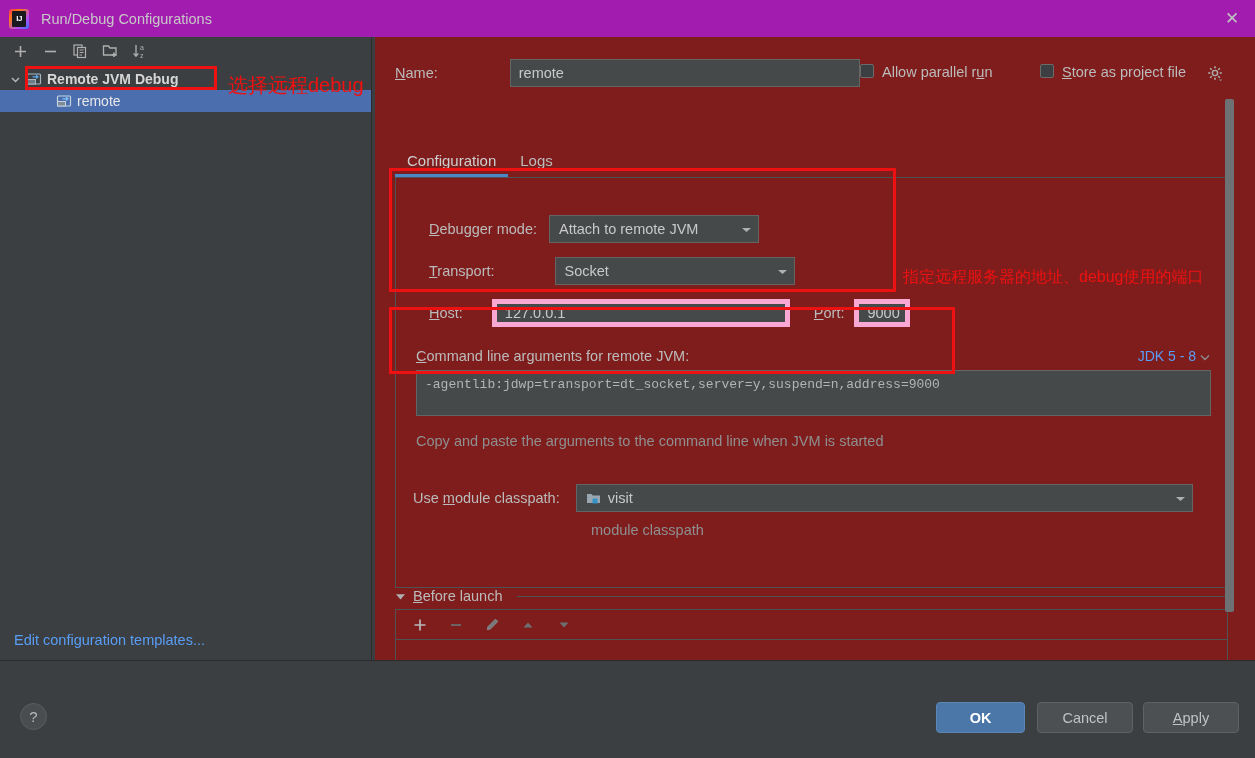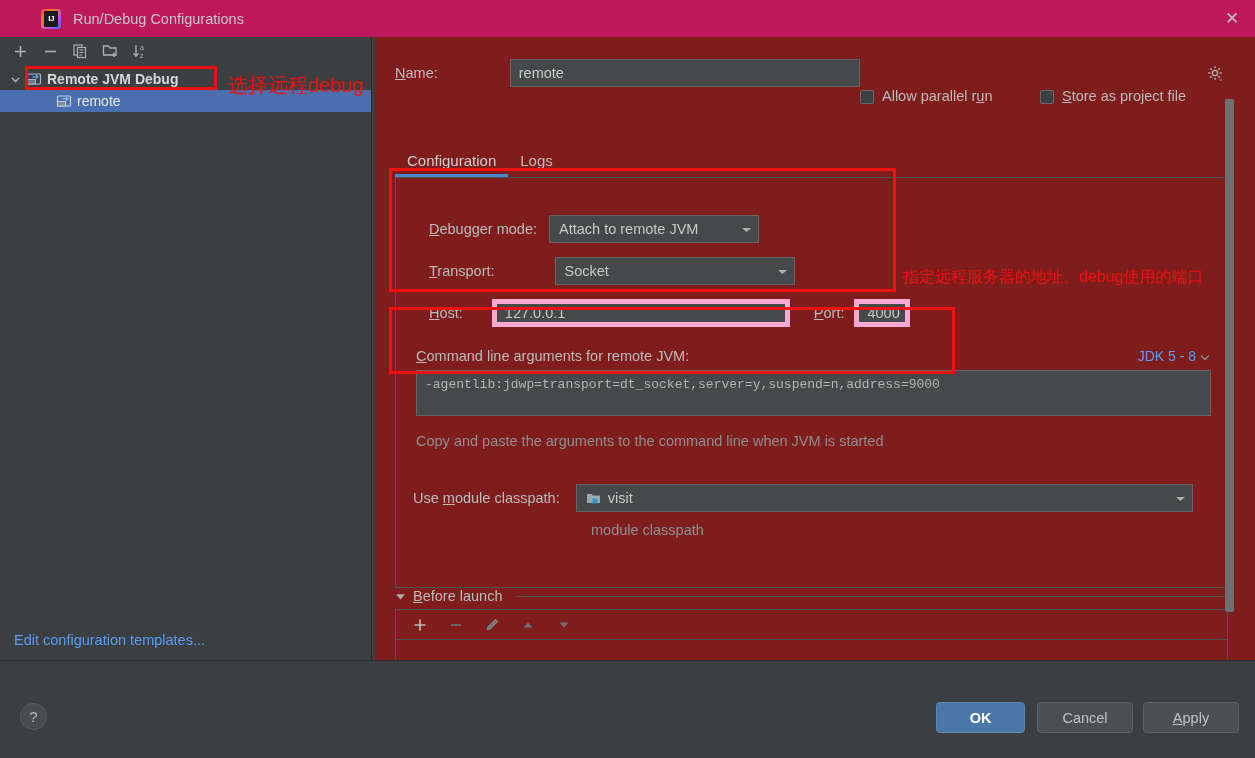--- a/index.html
+++ b/index.html
@@ -7,22 +7,22 @@
     width: 1255px; height: 758px;
     background: #3c3f41;
     font-family: "Liberation Sans", sans-serif;
     overflow: hidden;
   }
   body { position: relative; color: #bbbbbb; font-size: 14px; }
 
   
   #titlebar {
     position: absolute; left: 0; top: 0; width: 1255px; height: 37px;
-    background: #be185d;
-    display: flex; align-items: center; padding-left: 32px;
+    background: #a21caf;
+    display: flex; align-items: center;
   }
   #app-logo {
     width: 20px; height: 20px; margin-left: 9px; position: relative;
     border-radius: 3px; overflow: hidden;
     background: linear-gradient(135deg,#fe315d 0%,#f97a12 28%,#b24df6 70%,#2f7af5 100%);
   }
   #app-logo .ij-inner {
     position: absolute; left: 3px; top: 2px; width: 14px; height: 16px;
     background: #1a1a1e; border-radius: 1px;
   }
@@ -90,21 +90,21 @@
   .field-label { color: #bbbbbb; font-size: 14.5px; }
   .u { text-decoration: underline; }
   #name-input {
     margin-left: 72px; width: 350px; height: 28px;
     background: #45494a; border: 1px solid #646464; color: #c9c9c9;
     font-family: "Liberation Sans", sans-serif; font-size: 14.5px;
     padding: 0 8px; outline: none;
   }
 
   .checkbox-wrap {
-    position: absolute; display: flex; align-items: flex-end; gap: 8px; cursor: default; margin-top: 24px;
+    position: absolute; display: flex; align-items: flex-start; gap: 8px; cursor: default;
   }
   .cbox {
     width: 14px; height: 14px; background: #3c3f41;
     border: 1px solid #6b6b6b; border-radius: 2px; flex: 0 0 auto;
   }
   #allow-parallel-run { left: 485px; top: 27px; }
   #store-project-file { left: 665px; top: 27px; }
   #gear-icon-wrap { position: absolute; left: 832px; top: 28px; }
 
   
@@ -360,21 +360,21 @@
               <path d="M1 2l4.5 4L10 2z" fill="#b0b0b0"></path>
             </svg>
         </span>
       </div>
     </div>
 
     <div class="row" id="host-row">
       <span class="field-label"><span class="u">H</span>ost:</span>
       <div class="txtfield" id="host-input">127.0.0.1</div>
       <span class="field-label" id="port-label"><span class="u">P</span>ort:</span>
-      <div class="txtfield" id="port-input">4000</div>
+      <div class="txtfield" id="port-input">9000</div>
     </div>
 
     <div id="args-label"><span class="u">C</span>ommand line arguments for remote JVM:</div>
 
     <div id="jdk-selector">
       <span>JDK 5 - 8</span>
       <span>
         <svg width="10" height="7" viewBox="0 0 10 7">
             <path d="M1 1.5l4 4 4-4" stroke="#8d8d8d" stroke-width="1.4" fill="none"></path>
           </svg>

